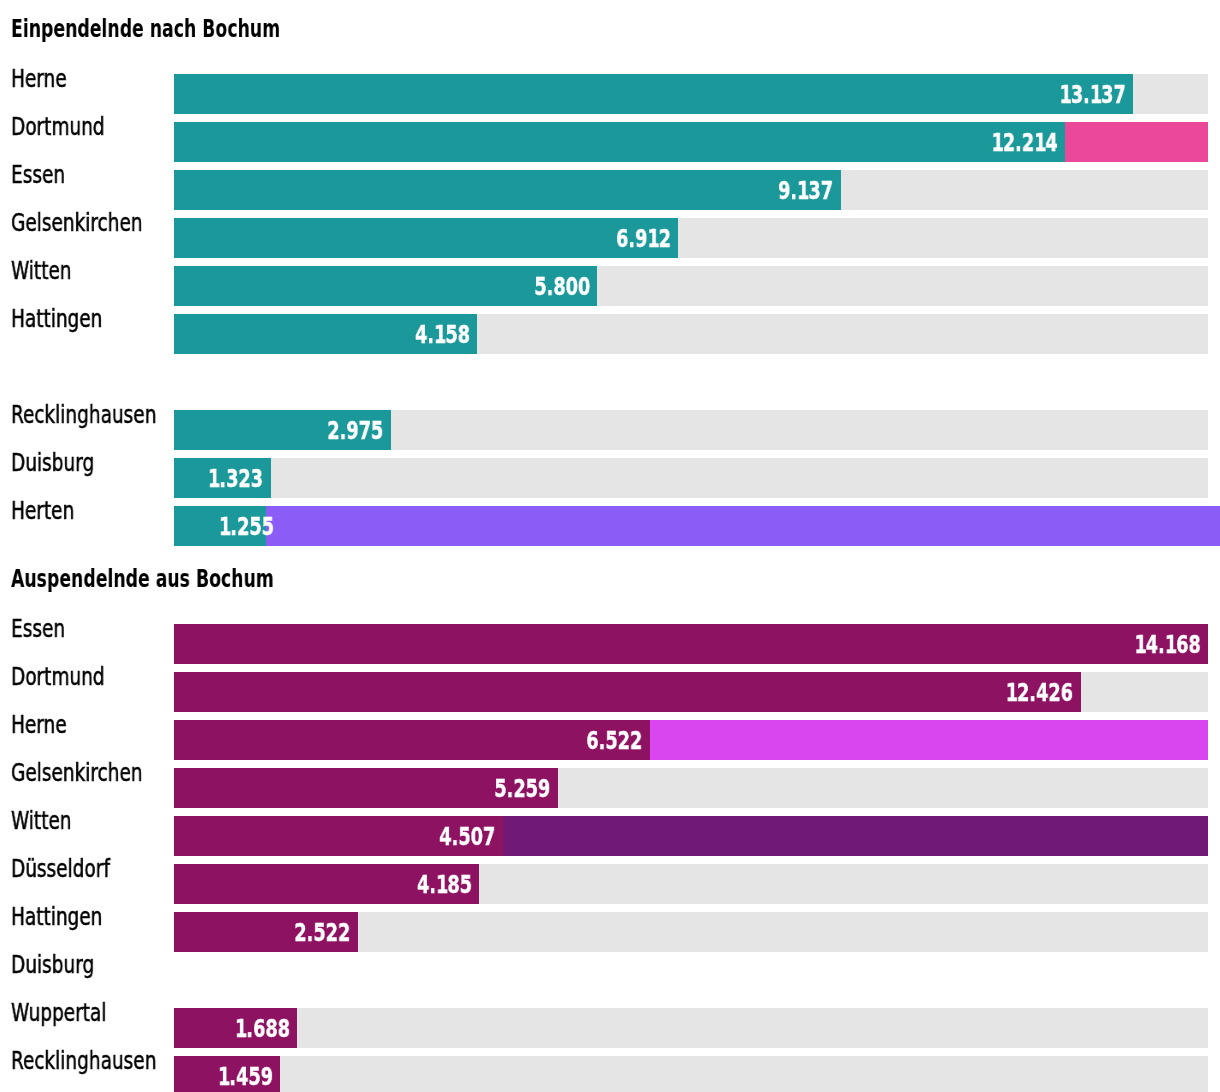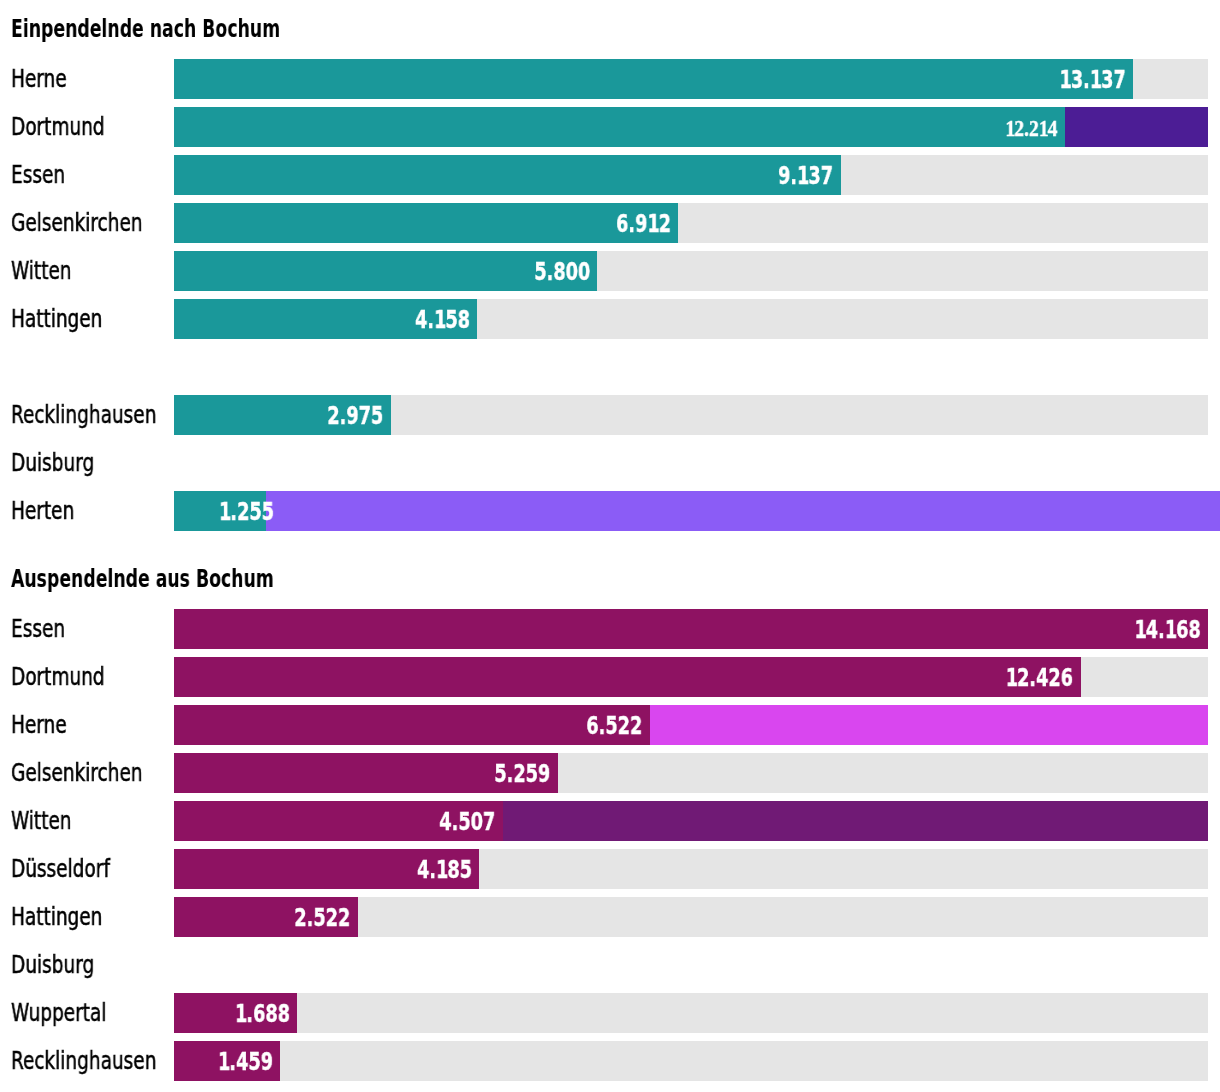--- a/index.html
+++ b/index.html
@@ -8,21 +8,21 @@
        font-family:"DejaVu Sans",sans-serif;font-stretch:condensed;}
   .page{position:relative;width:1220px;height:1092px;background:#ffffff;overflow:hidden;}
   .chart{position:absolute;left:0;top:0;width:1220px;height:1092px;}
   .chart-title{position:absolute;left:11px;margin:0;font-weight:700;font-size:24px;
     line-height:26px;color:#000000;white-space:nowrap;
     transform-origin:0 50%;transform:scaleX(0.800);will-change:transform;}
   .row{position:absolute;left:0;width:1220px;height:40px;}
   .row-label{position:absolute;left:11px;top:1px;height:40px;line-height:40px;
     font-size:24px;color:#000000;white-space:nowrap;-webkit-text-stroke:0.5px #000000;
     transform-origin:0 50%;transform:scaleX(0.856);will-change:transform;}
-  .track{position:absolute;left:174px;width:1034px;top:1px;height:40px;background:#e5e5e5;}
+  .track{position:absolute;left:174px;width:1034px;top:16px;height:40px;background:#e5e5e5;}
   .bar{position:absolute;left:0;top:0;height:40px;width:0;}
   .bar-value .narrow{display:inline-block;margin-right:-1.3px;}
   .bar-value{position:absolute;top:1px;right:0;height:40px;line-height:40px;
     font-size:24px;font-weight:700;color:#ffffff;white-space:nowrap;
     -webkit-text-stroke:0.42px #ffffff;
     transform-origin:100% 50%;transform:scaleX(0.820);will-change:transform;}
 </style>
 </head>
 <body>
 
@@ -31,21 +31,21 @@
       <h2 class="chart-title" style="top:15.5px;">Einpendelnde nach Bochum</h2>
       <div class="row" style="top:58px;">
         <span class="row-label" style="color: rgb(0, 0, 0);">Herne</span>
         <div class="track" style="background-color: rgb(229, 229, 229);">
           <div class="bar" style="background-color: rgb(26, 152, 154); width: 958.76px;"></div>
           <span class="bar-value" style="color: rgb(255, 255, 255); right: 82.74px;"><span class="narrow">1</span>3.<span class="narrow">1</span>37</span>
         </div>
       </div>
       <div class="row" style="top:106px;">
         <span class="row-label" style="color: rgb(0, 0, 0);">Dortmund</span>
-        <div class="track" style="background-color: #4c1d95; font-family: Liberation Serif, serif;">
+        <div class="track" style="background-color: #ec4899;">
           <div class="bar" style="background-color: rgb(26, 152, 154); width: 891.39px;"></div>
           <span class="bar-value" style="color: rgb(255, 255, 255); right: 150.11px;"><span class="narrow">1</span>2.2<span class="narrow">1</span>4</span>
         </div>
       </div>
       <div class="row" style="top:154px;">
         <span class="row-label" style="color: rgb(0, 0, 0);">Essen</span>
         <div class="track" style="background-color: rgb(229, 229, 229);">
           <div class="bar" style="background-color: rgb(26, 152, 154); width: 666.83px;"></div>
           <span class="bar-value" style="color: rgb(255, 255, 255); right: 374.67px;">9.<span class="narrow">1</span>37</span>
         </div>
@@ -73,20 +73,24 @@
       </div>
       <div class="row" style="top:394px;">
         <span class="row-label" style="color: rgb(0, 0, 0);">Recklinghausen</span>
         <div class="track" style="background-color: rgb(229, 229, 229);">
           <div class="bar" style="background-color: rgb(26, 152, 154); width: 217.12px;"></div>
           <span class="bar-value" style="color: rgb(255, 255, 255); right: 824.38px;">2.975</span>
         </div>
       </div>
       <div class="row" style="top:442px;">
         <span class="row-label" style="color: rgb(0, 0, 0);">Duisburg</span>
+        <div class="track" style="background-color: rgb(229, 229, 229);">
+          <div class="bar" style="background-color: rgb(26, 152, 154); width: 96.55px;"></div>
+          <span class="bar-value" style="color: rgb(255, 255, 255); right: 944.95px;"><span class="narrow">1</span>.323</span>
+        </div>
       </div>
       <div class="row" style="top:490px;">
         <span class="row-label" style="color: rgb(0, 0, 0);">Herten</span>
         <div class="track" style="background-color: #8b5cf6; padding-left: 16px;">
           <div class="bar" style="background-color: rgb(26, 152, 154); width: 91.59px;"></div>
           <span class="bar-value" style="color: rgb(255, 255, 255); right: 949.91px;"><span class="narrow">1</span>.255</span>
         </div>
       </div>
     </section>
     <section class="chart">

